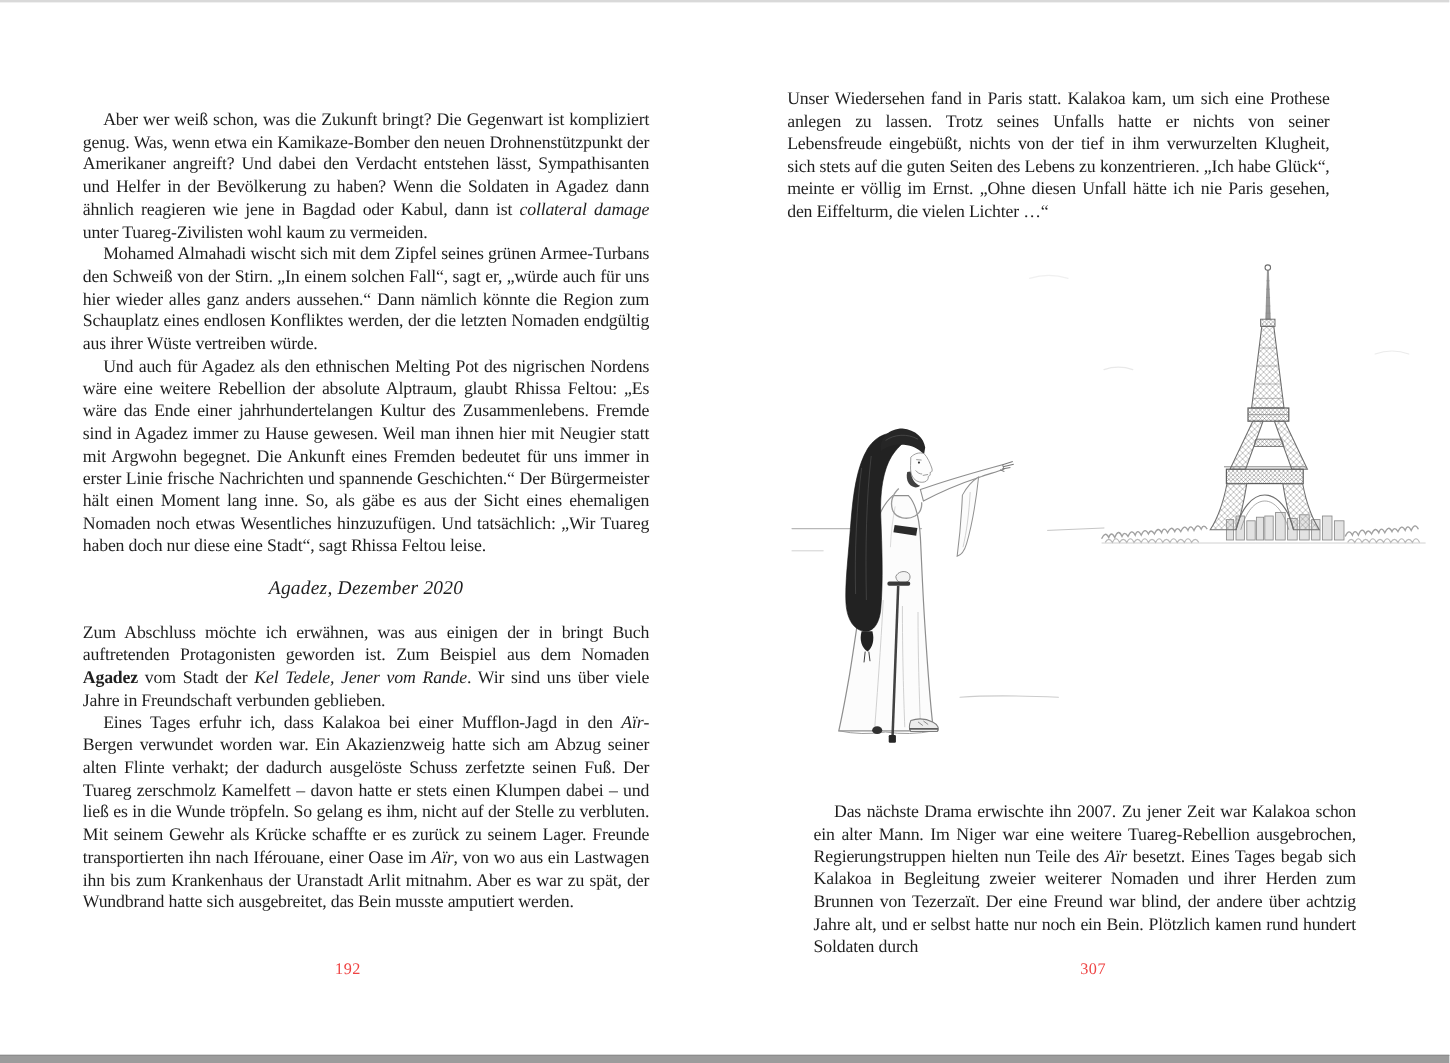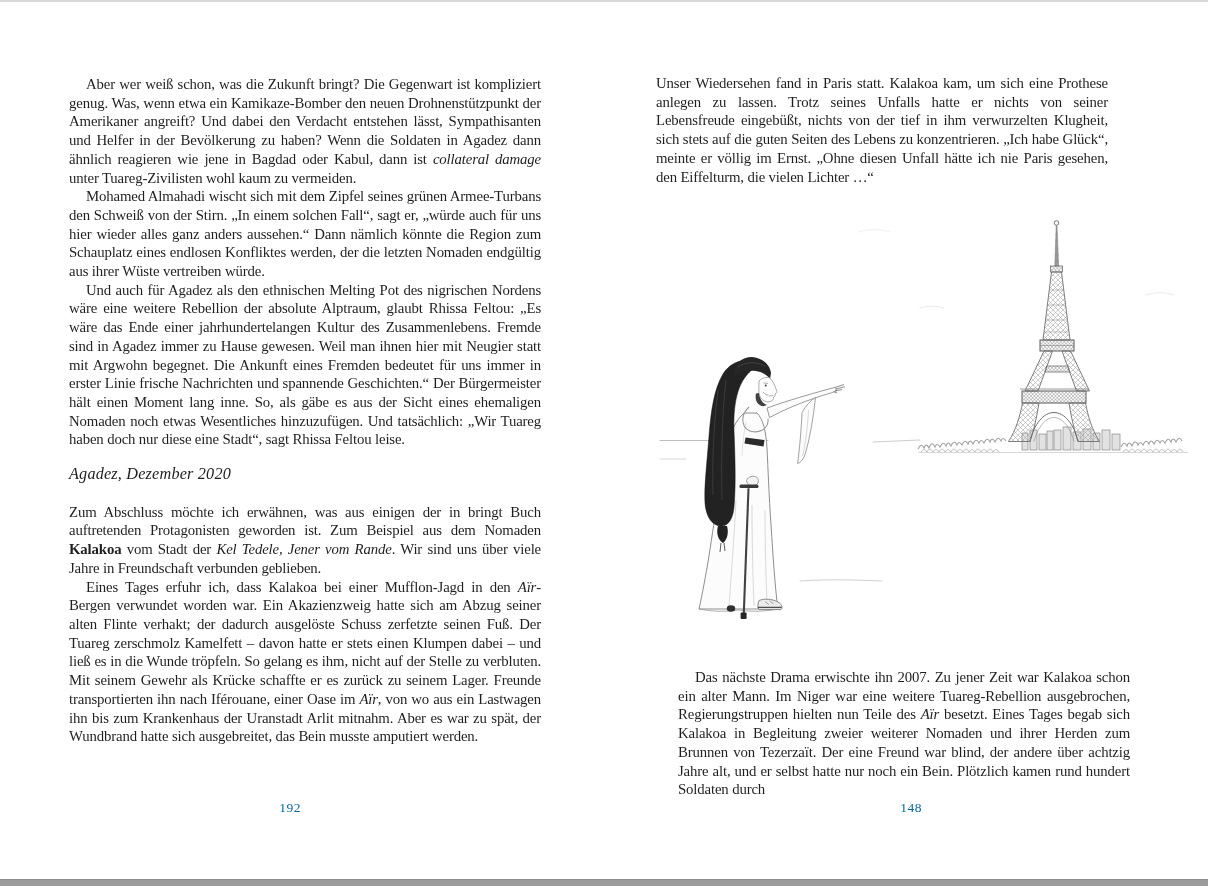--- a/index.html
+++ b/index.html
@@ -8,53 +8,53 @@
     background:#ffffff; color:#1f1f1f;
     font-family:"Liberation Serif", serif;
   }
   .top-rule { position:absolute; top:0; left:0; width:1208px; height:2px; background:#d9d9d9; }
   .bottom-bar { position:absolute; left:0; top:879px; width:1208px; height:7px; background:#9c9c9c; border-top:1px solid #8d8d8d; }
   .col {
     position:absolute; text-align:justify;
     font-size:14.8px; line-height:18.7px; letter-spacing:-0.15px;
     hyphens:auto; -webkit-hyphens:auto;
   }
-  #left-col { left:69px; top:75px; width:472px; }
+  #left-col { left:69px; top:91px; width:472px; }
   #right-col-top { left:656px; top:74px; width:452px; }
   #right-col-bottom { left:678px; top:668px; width:452px; }
   .para { margin:0; }
   .para.indent { text-indent:17px; }
   .it { font-style:italic; }
   .bo { font-weight:bold; }
   .heading {
-    font-style:italic; font-size:16.2px;
+    text-align:center; font-style:italic; font-size:16.2px;
     letter-spacing:0.2px; margin:16px 0 19px 0;
   }
   .pagenum {
-    position:absolute; top:800px; font-size:13.5px; color:#0369a1;
+    position:absolute; top:800px; font-size:13.5px; color:#ef4444;
     text-align:center; letter-spacing:0.5px;
   }
   #pn-left { left:69px; width:442px; }
   #pn-right { left:678px; width:466px; }
   #illustration { position:absolute; left:618px; top:200px; width:575px; height:465px; }
 </style>
 </head>
 <body>
 
 <div class="top-rule"></div>
 
 <div id="left-col" class="col">
   <div>
       <p class="para indent"><span>Aber wer weiß schon, was die Zukunft bringt? Die Gegenwart ist kompliziert genug. Was, wenn etwa ein Kamikaze-Bomber den neuen Drohnenstützpunkt der Amerikaner angreift? Und dabei den Verdacht entstehen lässt, Sympathisanten und Helfer in der Bevölkerung zu haben? Wenn die Soldaten in Agadez dann ähnlich reagieren wie jene in Bagdad oder Kabul, dann ist </span><span class="it">collateral damage</span><span> unter Tuareg-Zivilisten wohl kaum zu vermeiden.</span></p>
       <p class="para indent"><span>Mohamed Almahadi wischt sich mit dem Zipfel seines grünen Armee-Turbans den Schweiß von der Stirn. „In einem solchen Fall“, sagt er, „würde auch für uns hier wieder alles ganz anders aussehen.“ Dann nämlich könnte die Region zum Schauplatz eines endlosen Konfliktes werden, der die letzten Nomaden endgültig aus ihrer Wüste vertreiben würde.</span></p>
       <p class="para indent"><span>Und auch für Agadez als den ethnischen Melting Pot des nigrischen Nordens wäre eine weitere Rebellion der absolute Alptraum, glaubt Rhissa Feltou: „Es wäre das Ende einer jahrhundertelangen Kultur des Zusammenlebens. Fremde sind in Agadez immer zu Hause gewesen. Weil man ihnen hier mit Neugier statt mit Argwohn begegnet. Die Ankunft eines Fremden bedeutet für uns immer in erster Linie frische Nachrichten und spannende Geschichten.“ Der Bürgermeister hält einen Moment lang inne. So, als gäbe es aus der Sicht eines ehemaligen Nomaden noch etwas Wesentliches hinzuzufügen. Und tatsächlich: „Wir Tuareg haben doch nur diese eine Stadt“, sagt Rhissa Feltou leise.</span></p>
     </div>
   <div class="heading">Agadez, Dezember 2020</div>
   <div>
-      <p class="para"><span>Zum Abschluss möchte ich erwähnen, was aus einigen der in bringt Buch auftretenden Protagonisten geworden ist. Zum Beispiel aus dem Nomaden </span><span class="bo">Kalakoa</span><span> vom Stadt der </span><span class="it">Kel Tedele, Jener vom Rande</span><span>. Wir sind uns über viele Jahre in Freundschaft verbunden geblieben.</span></p>
+      <p class="para"><span>Zum Abschluss möchte ich erwähnen, was aus einigen der in bringt Buch auftretenden Protagonisten geworden ist. Zum Beispiel aus dem Nomaden </span><span class="bo">Agadez</span><span> vom Stadt der </span><span class="it">Kel Tedele, Jener vom Rande</span><span>. Wir sind uns über viele Jahre in Freundschaft verbunden geblieben.</span></p>
       <p class="para indent"><span>Eines Tages erfuhr ich, dass Kalakoa bei einer Mufflon-Jagd in den </span><span class="it">Aïr</span><span>-Bergen verwundet worden war. Ein Akazienzweig hatte sich am Abzug seiner alten Flinte verhakt; der dadurch ausgelöste Schuss zerfetzte seinen Fuß. Der Tuareg zerschmolz Kamelfett – davon hatte er stets einen Klumpen dabei – und ließ es in die Wunde tröpfeln. So gelang es ihm, nicht auf der Stelle zu verbluten. Mit seinem Gewehr als Krücke schaffte er es zurück zu seinem Lager. Freunde transportierten ihn nach Iférouane, einer Oase im </span><span class="it">Aïr</span><span>, von wo aus ein Lastwagen ihn bis zum Krankenhaus der Uranstadt Arlit mitnahm. Aber es war zu spät, der Wundbrand hatte sich ausgebreitet, das Bein musste amputiert werden.</span></p>
     </div>
 </div>
 
 <div id="right-col-top" class="col">
     <p class="para"><span>Unser Wiedersehen fand in Paris statt. Kalakoa kam, um sich eine Prothese anlegen zu lassen. Trotz seines Unfalls hatte er nichts von seiner Lebensfreude eingebüßt, nichts von der tief in ihm verwurzelten Klugheit, sich stets auf die guten Seiten des Lebens zu konzentrieren. „Ich habe Glück“, meinte er völlig im Ernst. „Ohne diesen Unfall hätte ich nie Paris gesehen, den Eiffelturm, die vielen Lichter …“</span></p>
   </div>
 
 <svg id="illustration" viewBox="0 0 575 465" xmlns="http://www.w3.org/2000/svg">
   <defs>
@@ -156,15 +156,15 @@
     <path d="M147 401.6 L151 404.6 M151.5 400.8 L155.5 403.8" stroke="#7a7a7a" stroke-width="0.7" fill="none"></path>
     <ellipse cx="113" cy="408.5" rx="4.2" ry="3.2" fill="#303030"></ellipse>
   </g>
 </svg>
 
 <div id="right-col-bottom" class="col">
     <p class="para indent"><span>Das nächste Drama erwischte ihn 2007. Zu jener Zeit war Kalakoa schon ein alter Mann. Im Niger war eine weitere Tuareg-Rebellion ausgebrochen, Regierungstruppen hielten nun Teile des </span><span class="it">Aïr</span><span> besetzt. Eines Tages begab sich Kalakoa in Begleitung zweier weiterer Nomaden und ihrer Herden zum Brunnen von Tezerzaït. Der eine Freund war blind, der andere über achtzig Jahre alt, und er selbst hatte nur noch ein Bein. Plötzlich kamen rund hundert Soldaten durch</span></p>
   </div>
 
 <div id="pn-left" class="pagenum">192</div>
-<div id="pn-right" class="pagenum">148</div>
+<div id="pn-right" class="pagenum">307</div>
 
 <div class="bottom-bar"></div>
 
 </body></html>

